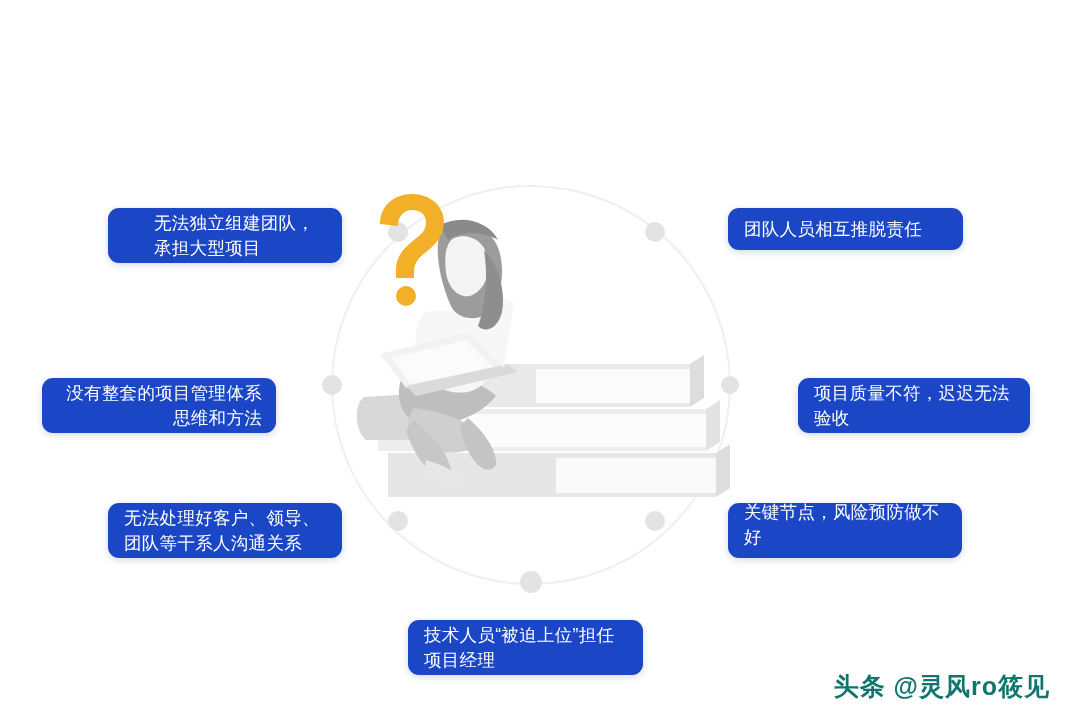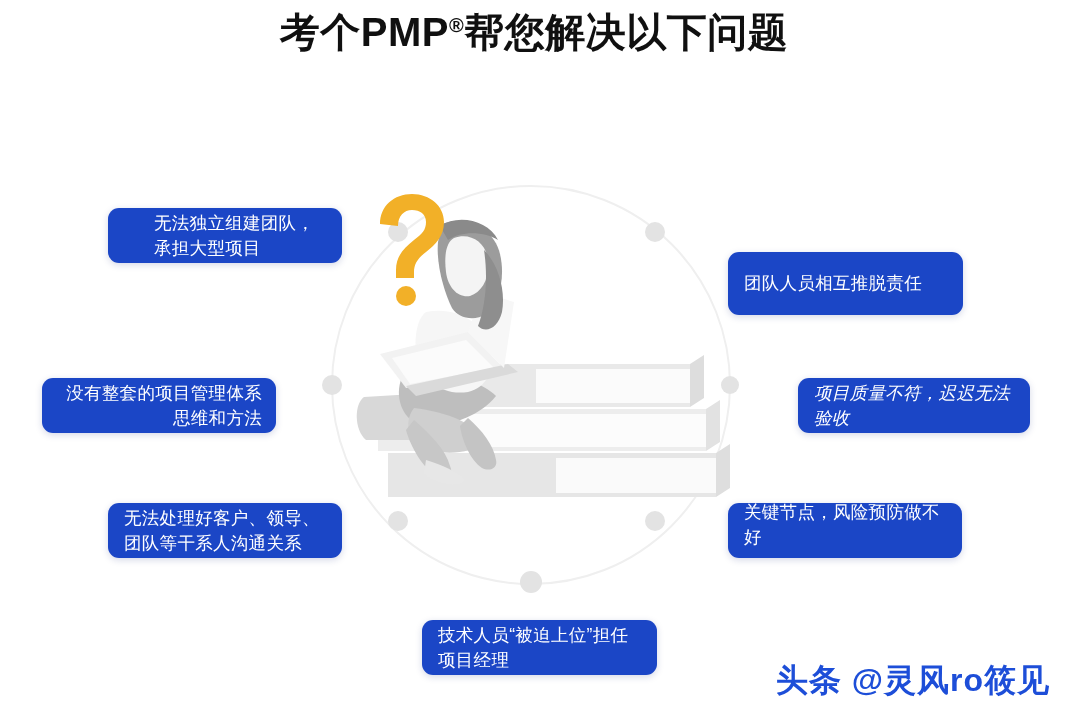--- a/index.html
+++ b/index.html
@@ -67,46 +67,45 @@
     display: flex;
     align-items: center;
   }
   .box span {
     display: block;
     width: 100%;
   }
 
   
   .box-tl { left: 108px; top: 208px;  width: 234px; height: 55px; padding-left: 46px; }
-  .box-tr { left: 728px; top: 208px;  width: 235px; height: 63px; margin-top: 44px; }
+  .box-tr { left: 728px; top: 208px;  width: 235px; height: 42px; }
   .box-ml { left: 42px;  top: 378px;  width: 234px; height: 55px; text-align: right; }
-  .box-mr { left: 798px; top: 378px;  width: 232px; height: 55px; font-style: italic; }
+  .box-mr { left: 798px; top: 378px;  width: 232px; height: 55px; }
   .box-bl { left: 108px; top: 503px;  width: 234px; height: 55px; justify-content: center; }
   .box-br { left: 728px; top: 503px;  width: 234px; height: 55px; align-items: flex-end; }
-  .box-bc { left: 422px; top: 620px;  width: 235px; height: 55px; justify-content: flex-end; }
+  .box-bc { left: 408px; top: 620px;  width: 235px; height: 55px; justify-content: flex-end; }
 
   
   .watermark {
     position: absolute;
     right: 18px;
     bottom: 16px;
-    font-size: 32px;
+    font-size: 25px;
     font-weight: 700;
-    color: #1d4ed8;
+    color: #0f766e;
     letter-spacing: 1px;
     text-shadow: 1px 1px 0 #ffffff;
     white-space: nowrap;
   }
 </style>
 </head>
 <body>
 
 <div id="stage">
 
-  <div class="title"><span>考个PMP</span><span class="reg">®</span><span>帮您解决以下问题</span></div>
 
   <div class="illus">
     <svg width="430" height="430" viewBox="0 0 430 430" xmlns="http://www.w3.org/2000/svg">
 
       <circle cx="213" cy="213" r="199" fill="none" stroke="#EFEFEF" stroke-width="2"></circle>
 
       <g fill="#E3E3E3">
         <circle cx="80" cy="60" r="10"></circle>
         <circle cx="337" cy="60" r="10"></circle>
         <circle cx="14" cy="213" r="10"></circle>

